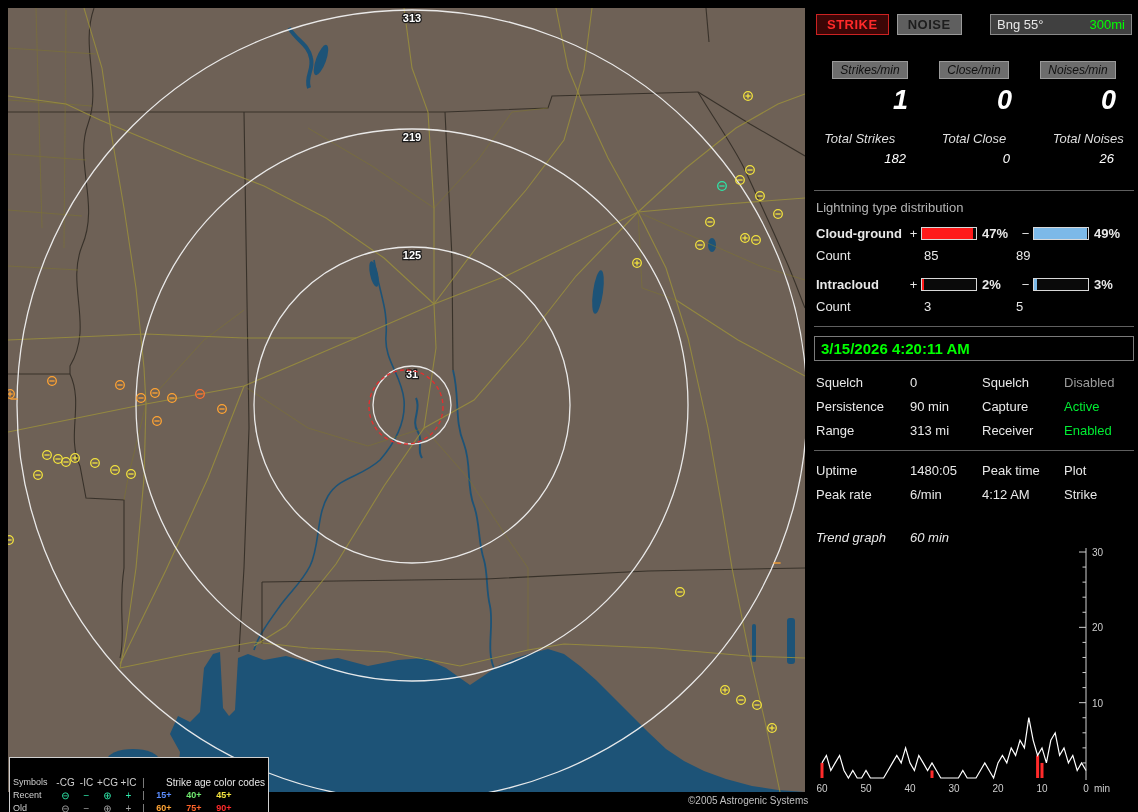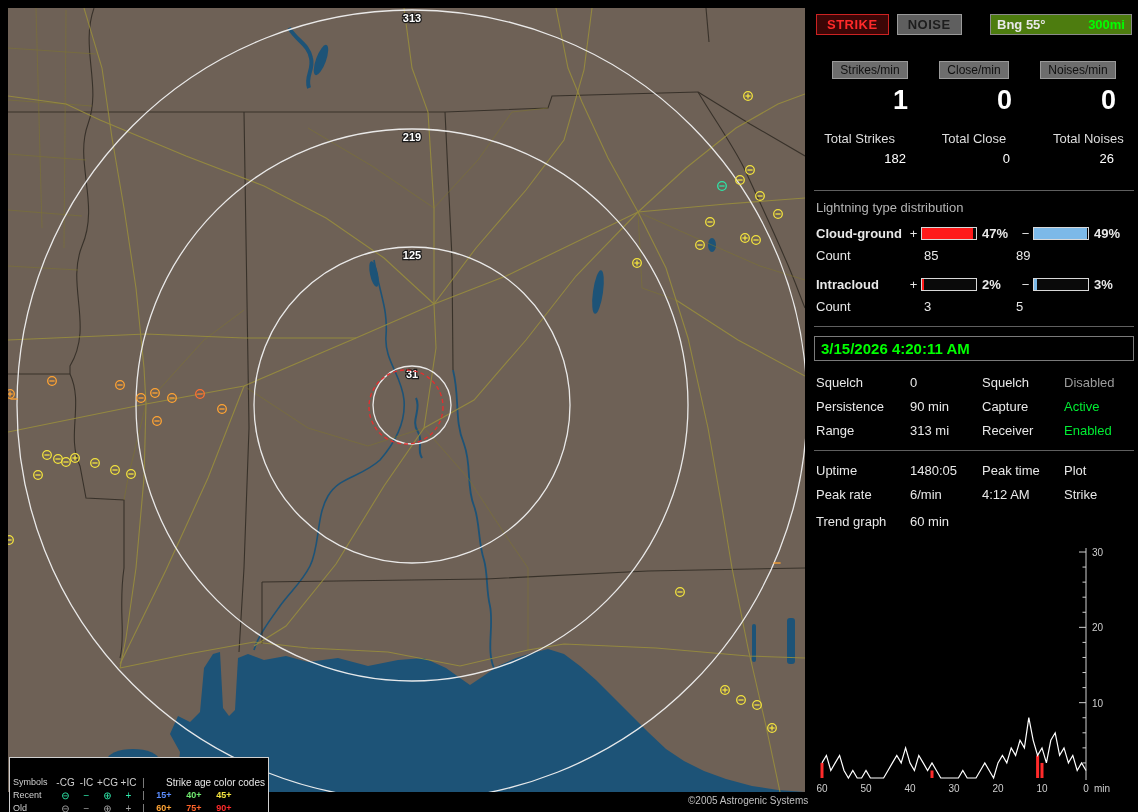--- a/index.html
+++ b/index.html
@@ -22,26 +22,26 @@
 
   .copyright{position:absolute;left:688px;top:795px;font-size:10px;color:#c0c0c0;}
 
   
   .panel{position:absolute;left:812px;top:6px;width:324px;height:802px;background:#000;color:#e8e8e8;font-size:13px;}
   .topbar{display:flex;align-items:center;gap:8px;margin:8px 4px 0 4px;}
   .btn{padding:2px 10px;font-weight:bold;font-size:13px;letter-spacing:.5px;cursor:default;}
   .btn.strike{background:#3c0606;border:1px solid #cc2222;color:#ff2a2a;}
   .btn.noise{background:#5f5f5f;border:1px solid #9a9a9a;color:#1d1d1d;}
   .spacer{flex:1;}
-  .bng-box{display:flex;justify-content:space-between;align-items:center;width:128px;border:1px solid #8a8a8a;background:#4d7c0f;padding:2px 6px;font-weight:bold;}
+  .bng-box{display:flex;justify-content:space-between;align-items:center;width:128px;border:1px solid #8a8a8a;background:#404040;padding:2px 6px;font-weight:normal;}
   .green{color:#00ee33;}
   .brightgreen{color:#00ff00;}
 
   .cols{display:flex;margin:0 6px;}
-  .col{width:104px;text-align:center;}
+  .col{width:104px;text-align:center;font-style:italic;}
   .rates{margin-top:26px;}
   .chip{display:inline-block;background:#6d6d6d;border:1px solid #9a9a9a;color:#111;font-size:12px;padding:1px 7px;}
   .nums{margin-top:4px;}
   .nums .col{text-align:right;padding-right:14px;box-sizing:border-box;font-size:27px;font-weight:bold;color:#fff;height:34px;line-height:34px;}
   .totlabels{margin-top:14px;color:#dedede;gap:31px;}
   .totvals{margin-top:5px;}
   .totvals .col{text-align:right;padding-right:16px;box-sizing:border-box;color:#fff;}
   hr.sep{border:0;border-top:1px solid #5f5f5f;margin:0 2px;}
   .sep1{margin-top:24px !important;}
   .dist-title{color:#b5b5b5;margin:9px 4px 0 4px;}
@@ -52,21 +52,21 @@
   .fill{position:absolute;left:0;top:0;bottom:0;}
   .pct{width:38px;font-weight:bold;padding-left:3px;}
   .count-row{display:flex;margin:6px 4px 0 4px;}
   .count-label{width:92px;}
   .cv1{width:104px;padding-left:16px;box-sizing:border-box;}
   .cv2{padding-left:4px;}
   .dt-box{margin:9px 2px 0 2px;border:1px solid #7a7a7a;padding:3px 6px;font-weight:bold;font-size:15px;}
   .grid{display:grid;grid-template-columns:94px 72px 82px 66px;row-gap:9px;margin:14px 4px 0 4px;}
   .gray{color:#9c9c9c;}
   .sep2{margin-top:12px !important;}
-  .trendrow{margin-top:12px;}
+  .trendrow{margin-top:28px;font-style:italic;}
   #trend{position:absolute;left:0;top:536px;}
   .ax{font:10px "Liberation Sans",sans-serif;fill:#cfcfcf;}
 </style>
 </head>
 <body>
 
 <div class="stage">
 
   <div class="map-wrap">
     <svg id="map-svg" viewBox="0 0 797 784">

